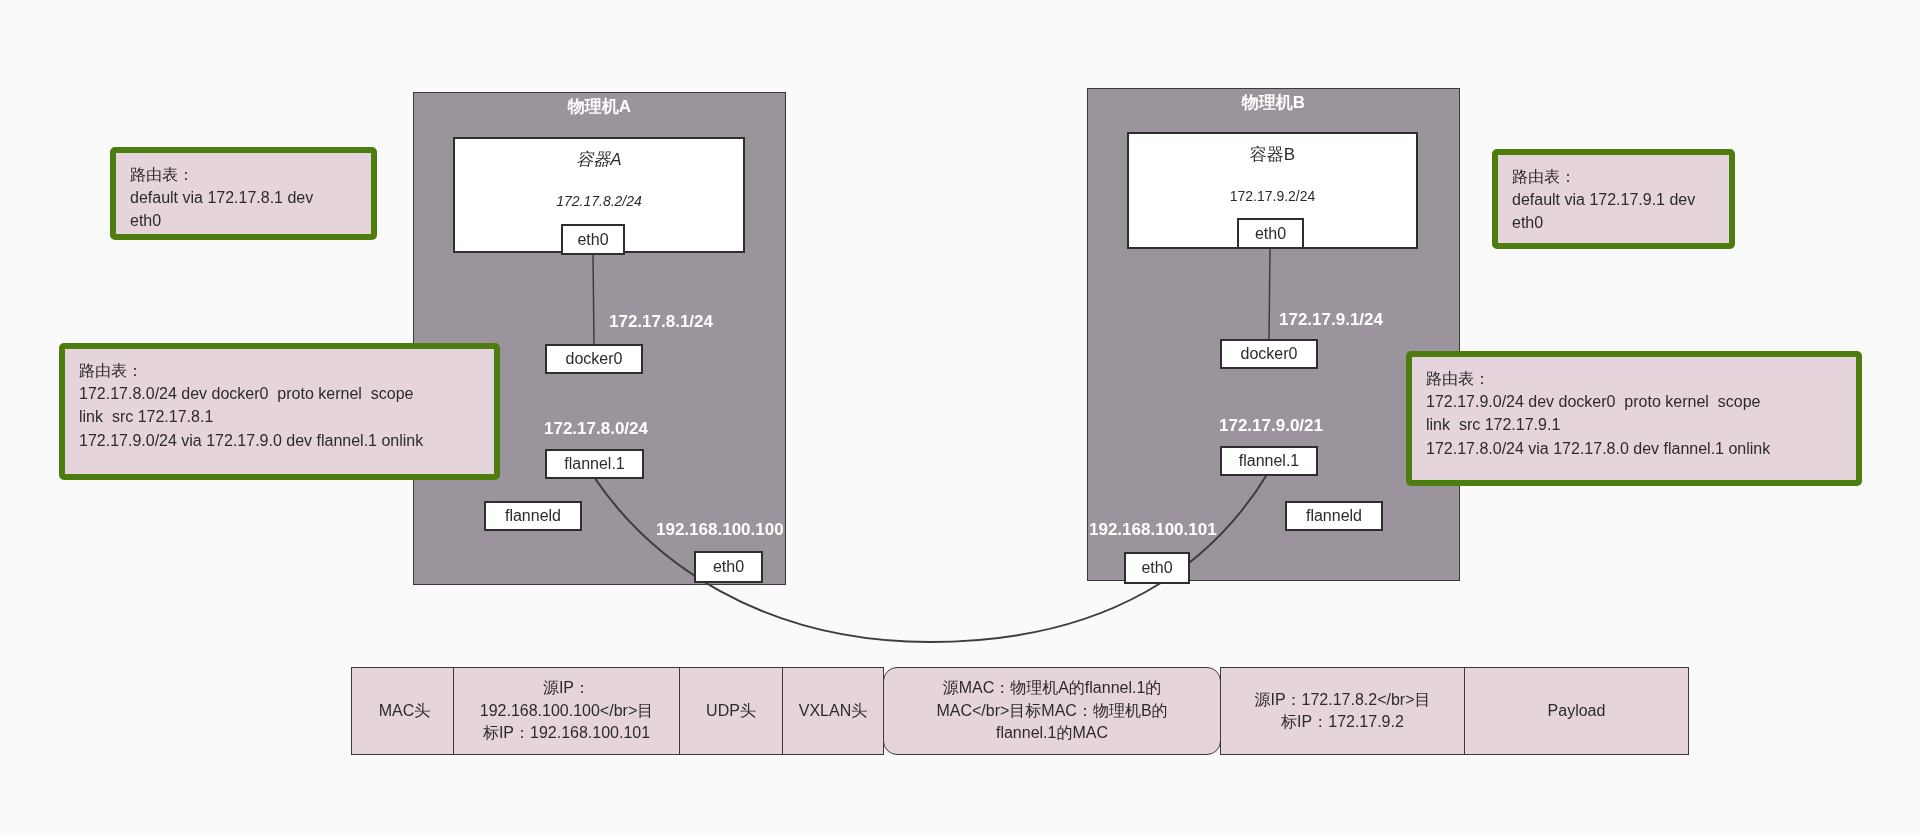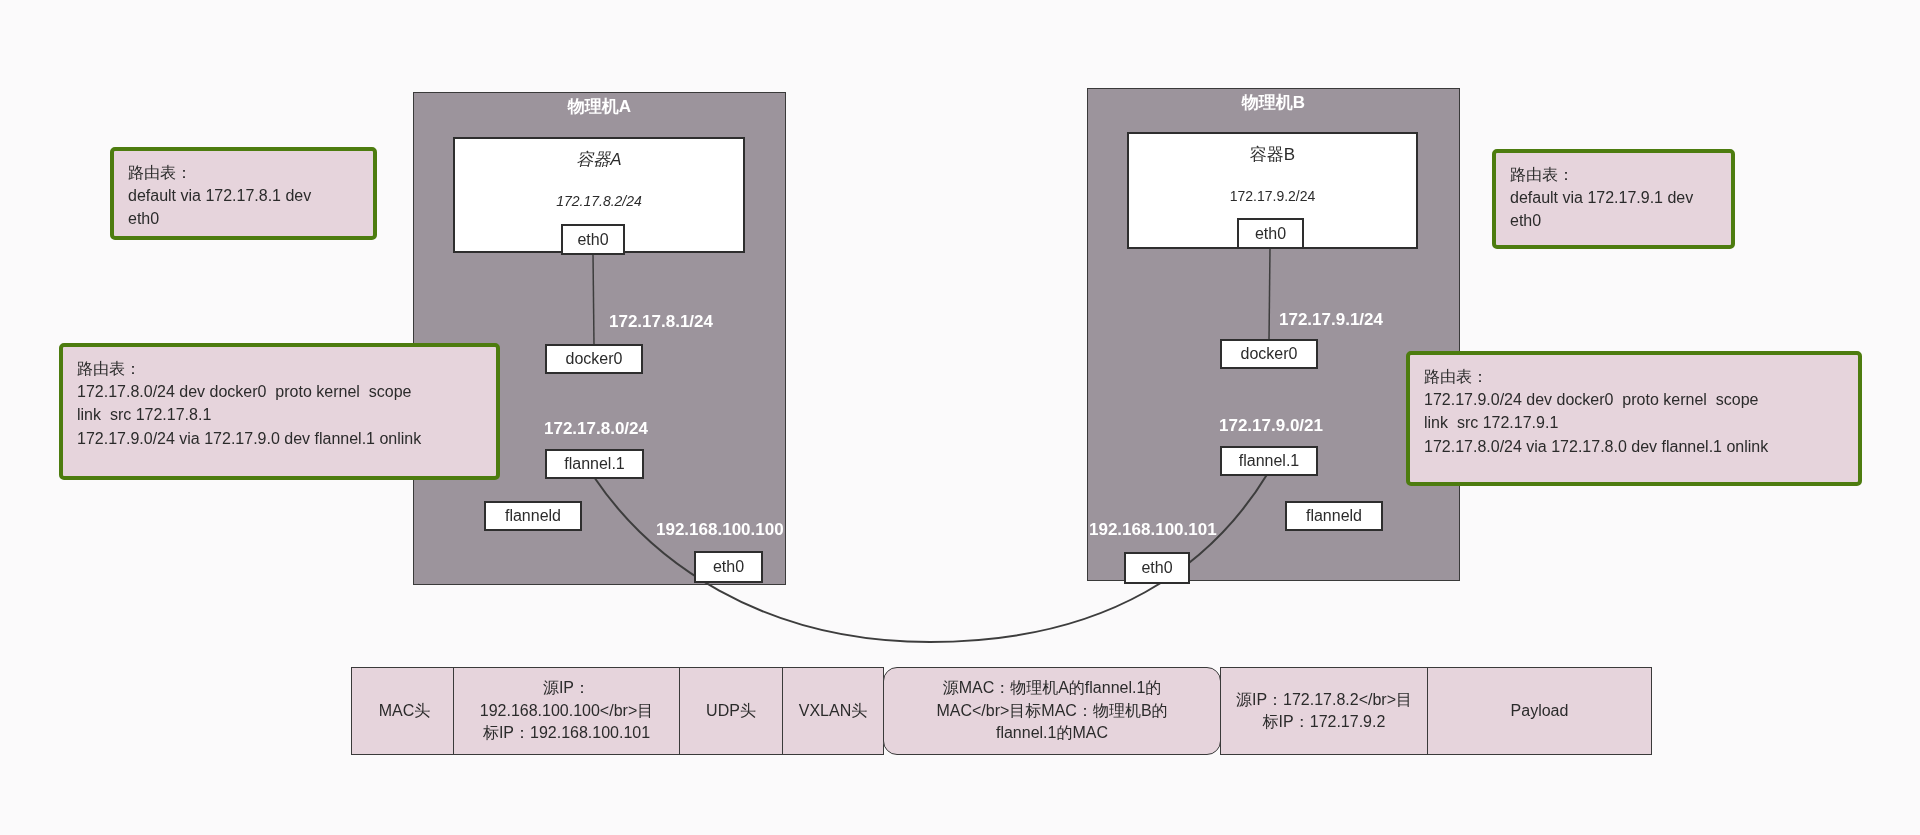--- a/index.html
+++ b/index.html
@@ -53,21 +53,21 @@
   .glabel {
     color:#ffffff;
     font-weight:bold;
     font-size:17px;
     white-space:nowrap;
     z-index:3;
   }
 
   .note {
     background:#e6d4dc;
-    border:4px solid #4d7c0f;
+    border:6px solid #4d7c0f;
     border-radius:5px;
     padding:10px 14px;
     font-size:16px;
     line-height:1.45;
     white-space:pre-wrap;
     z-index:4;
   }
 
   .packet-row {
     position:absolute;
@@ -157,18 +157,18 @@
   <div class="packet-row" style="left:351px;top:667px;height:88px;">
     <div class="pcell" style="width:103px;padding-left:12px;">MAC头</div>
     <div class="pcell" style="width:227px;">源IP：
 192.168.100.100&lt;/br&gt;目
 标IP：192.168.100.101</div>
     <div class="pcell" style="width:104px;">UDP头</div>
     <div class="pcell" style="width:102px;">VXLAN头</div>
     <div class="pcell" style="width:338px;border-radius:14px;">源MAC：物理机A的flannel.1的
 MAC&lt;/br&gt;目标MAC：物理机B的
 flannel.1的MAC</div>
-    <div class="pcell" style="width:208px;">源IP：172.17.8.2&lt;/br&gt;目
+    <div class="pcell" style="width:245px;">源IP：172.17.8.2&lt;/br&gt;目
 标IP：172.17.9.2</div>
     <div class="pcell" style="width:225px;">Payload</div>
   </div>
 
 </div>
 
 </body></html>

